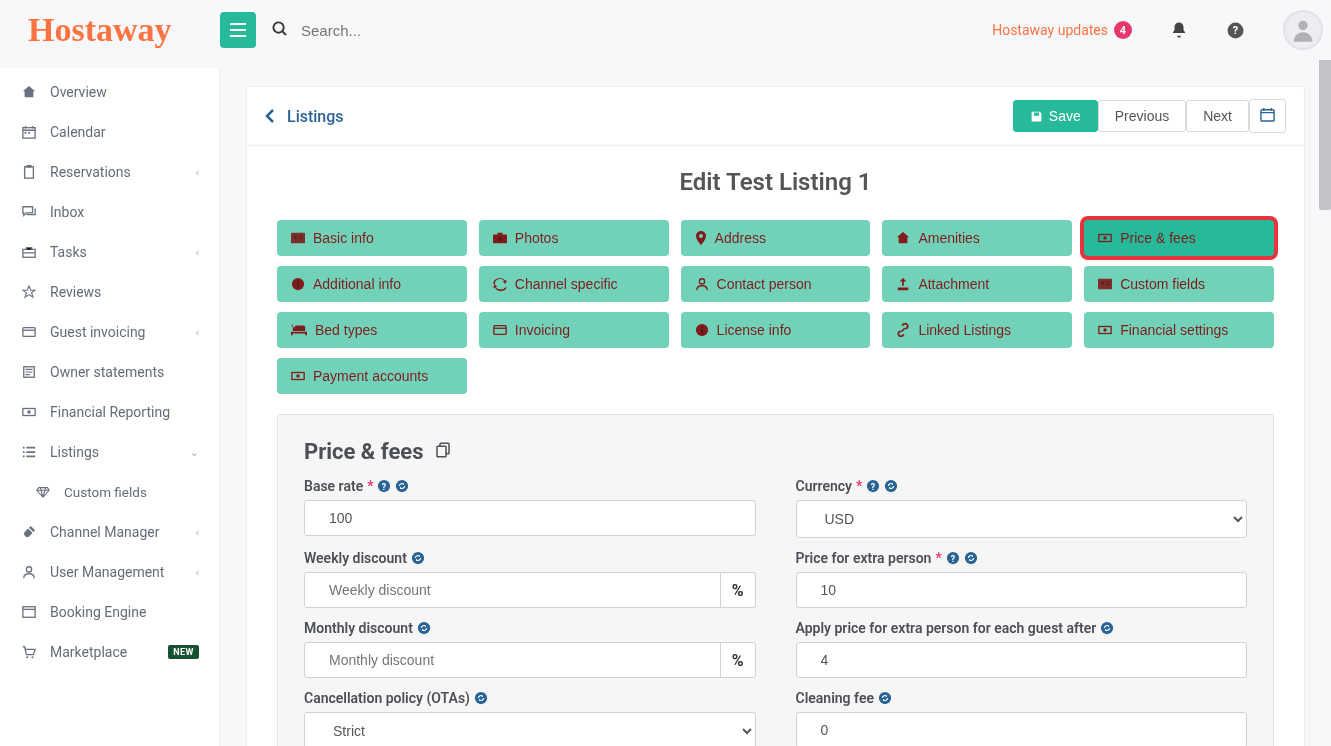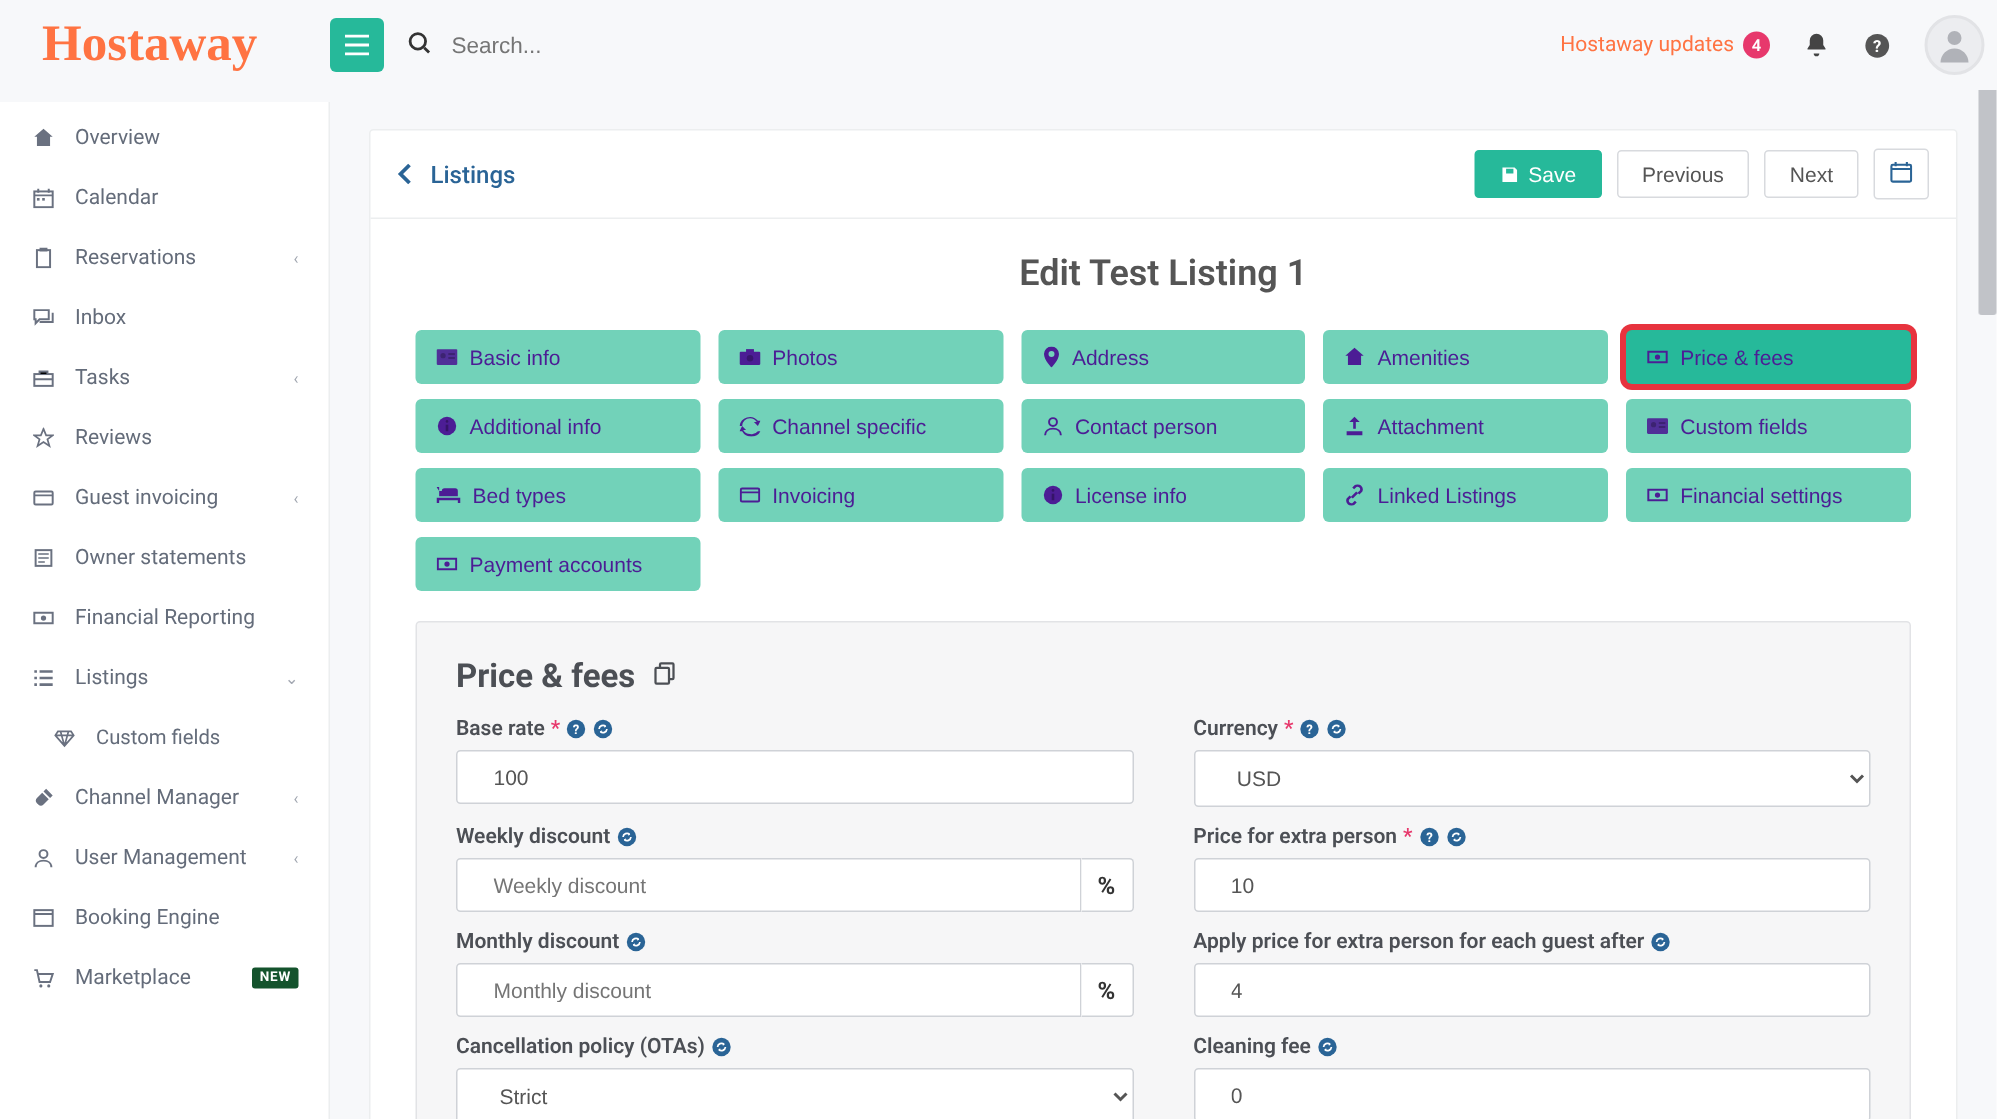--- a/index.html
+++ b/index.html
@@ -47,21 +47,21 @@
     }
     .search-wrap input {
       border: none;
       background: transparent;
       outline: none;
       font-size: 15px;
       padding: 6px 10px;
       width: 300px;
     }
     .search-icon { color: #555; margin-right: 4px;}
-    .topbar-right { display: flex; align-items: center; gap: 22px; margin-left: 32px; }
+    .topbar-right { display: flex; align-items: center; gap: 38px; margin-left: 32px; }
     .updates-link { color: #ff7342; font-size: 14px; text-decoration: none; display: flex; align-items: center; gap: 6px;}
     .badge-red {
       background: #e7386c;
       color: white;
       border-radius: 50%;
       width: 18px; height: 18px;
       display: inline-flex; align-items: center; justify-content: center;
       font-size: 11px;
       font-weight: 600;
     }
@@ -128,21 +128,21 @@
     }
     .back-link {
       color: #2a6496;
       font-size: 16px;
       display: flex; align-items: center; gap: 12px;
       font-weight: 500;
       cursor: pointer;
     }
     .panel-actions {
       margin-left: auto;
-      display: flex; gap: 10px; align-items: center; justify-content: space-between;
+      display: flex; gap: 0; align-items: center; justify-content: space-between;
     }
     .btn {
       border: 1px solid #d8dade;
       background: #fff;
       color: #555;
       padding: 7px 16px;
       border-radius: 3px;
       font-size: 14px;
       cursor: pointer;
     }
@@ -167,21 +167,21 @@
     .tabs-wrap {
       padding: 0 30px 20px;
     }
     .tabs-grid {
       display: grid;
       grid-template-columns: repeat(5, 1fr);
       gap: 10px 12px;
     }
     .tab-btn {
       background: #72d2b9;
-      color: #4c1d95;
+      color: #7f1d1d;
       border: none;
       border-radius: 4px;
       padding: 10px 14px;
       font-size: 14px;
       text-align: left;
       display: flex; align-items: center; gap: 8px;
       cursor: pointer;
       position: relative;
     }
     .tab-btn.active { background: #26b99a; }

